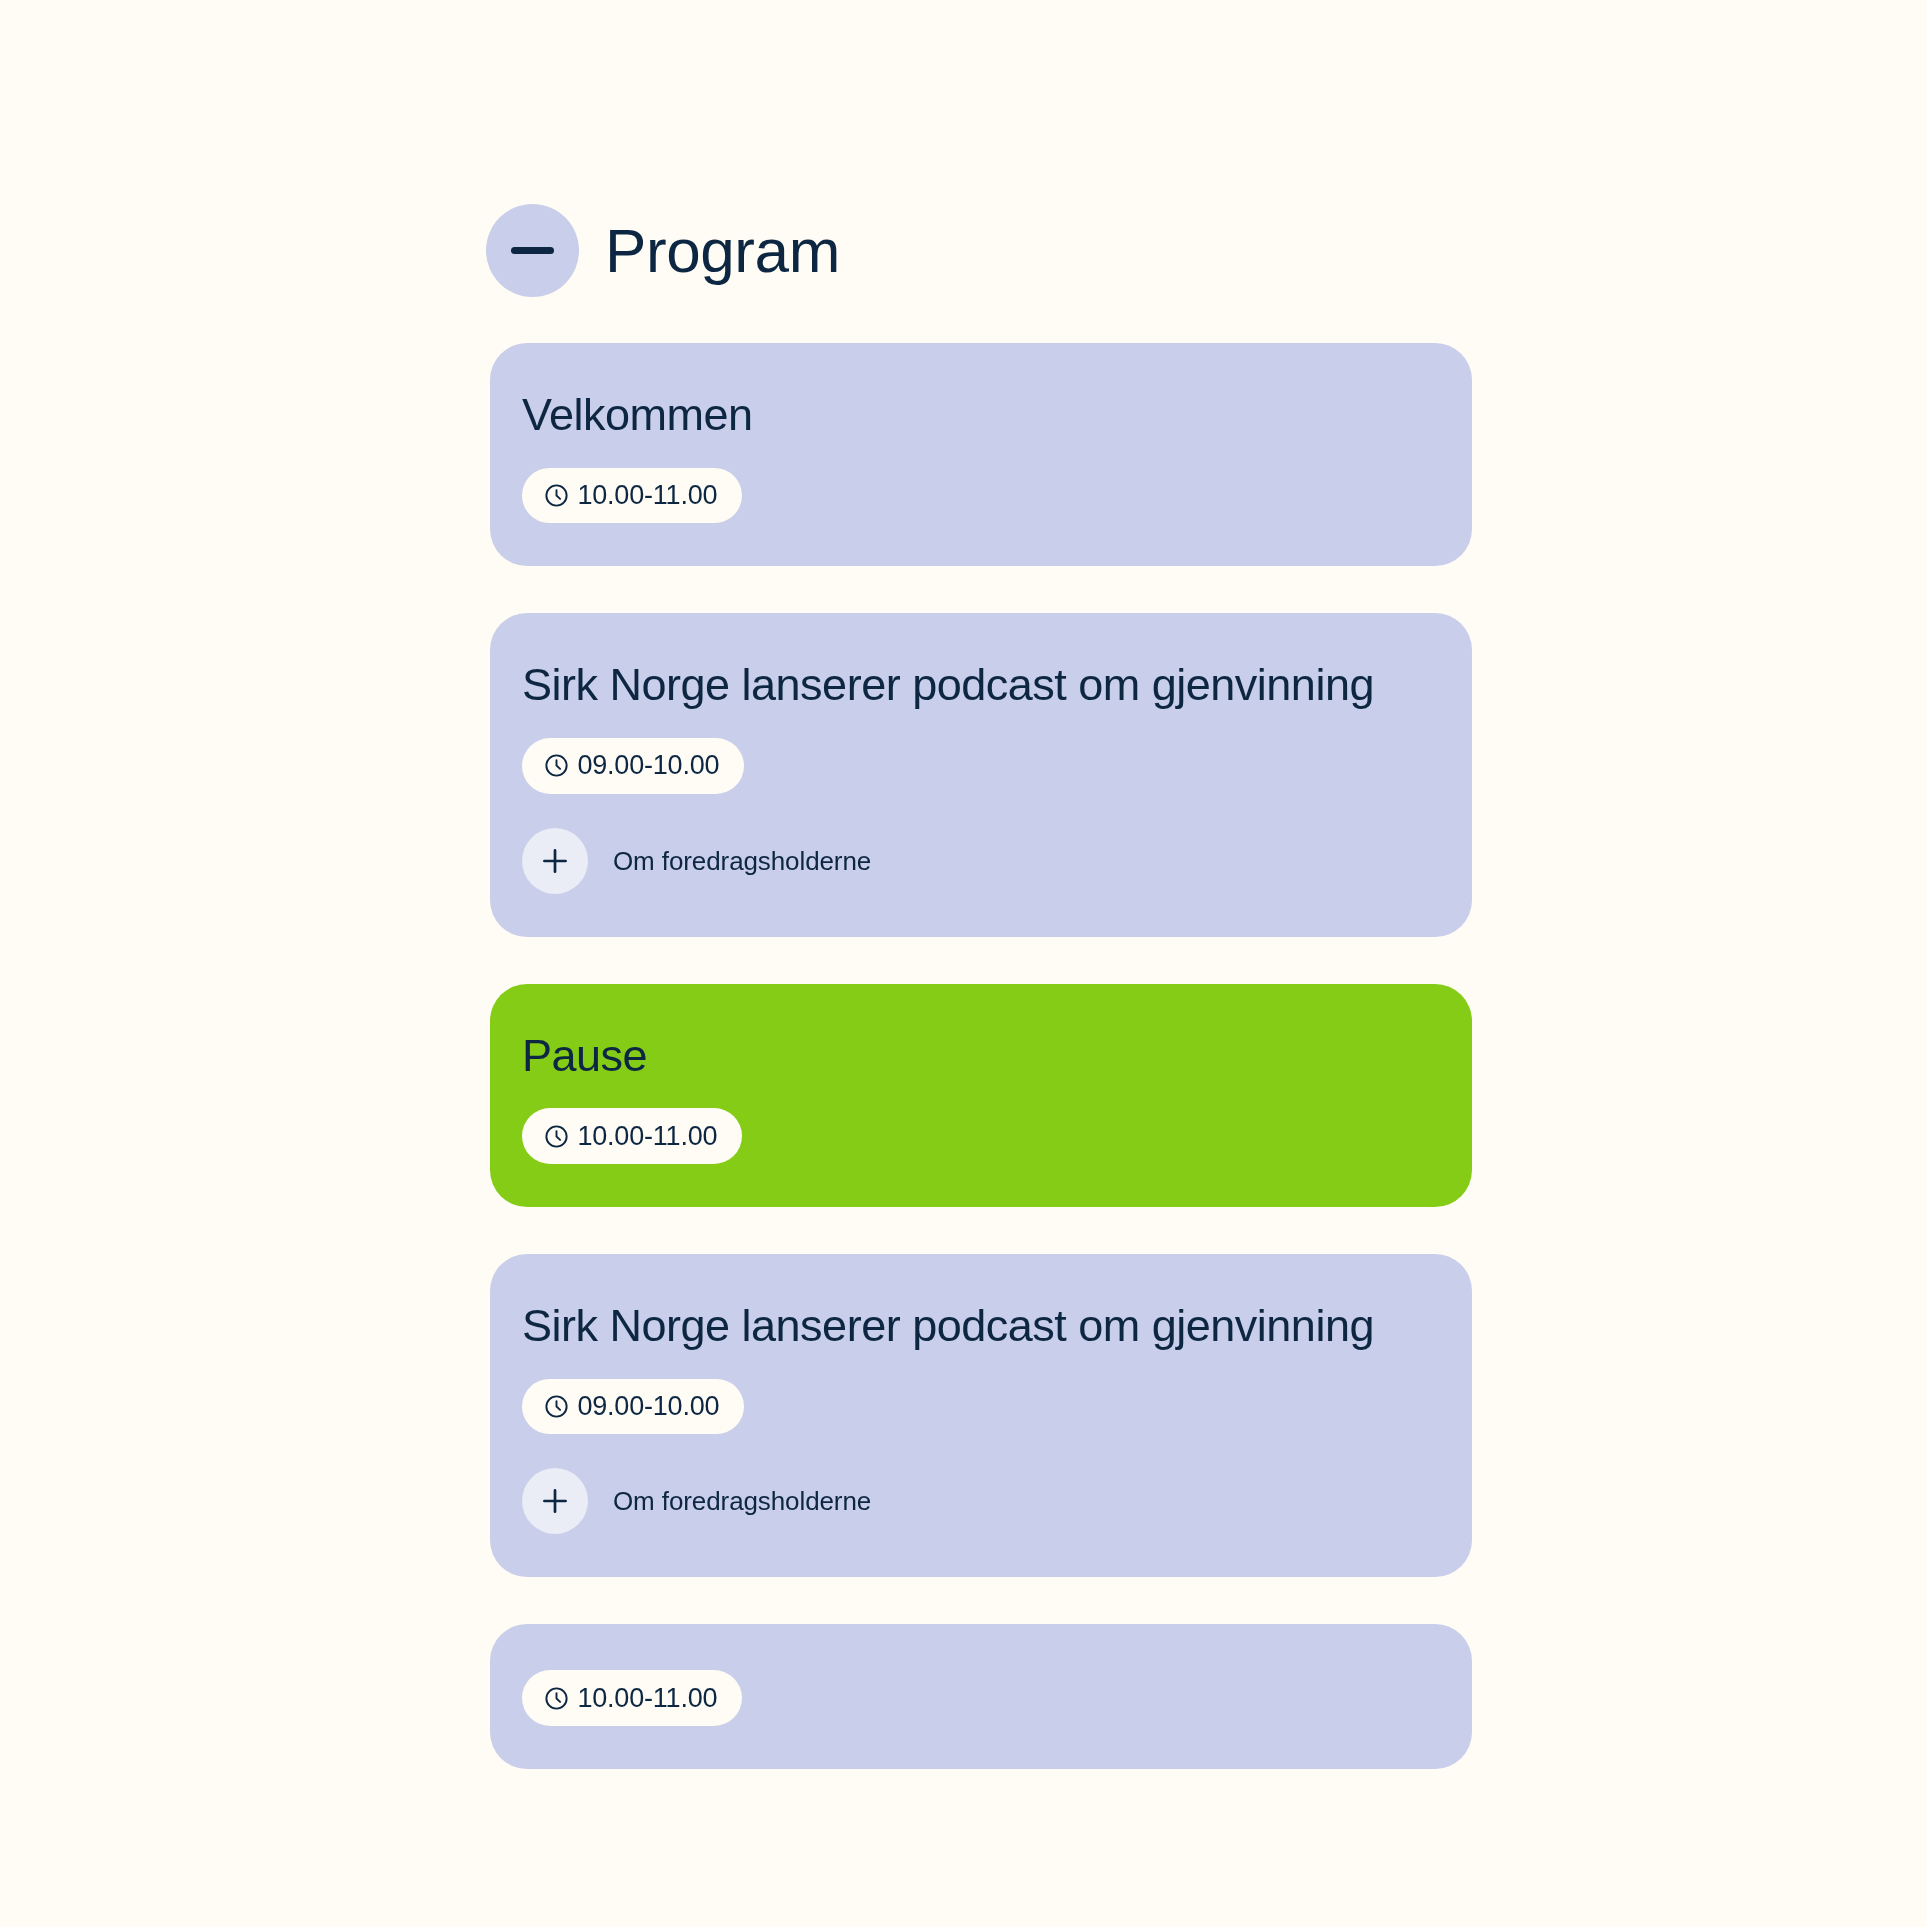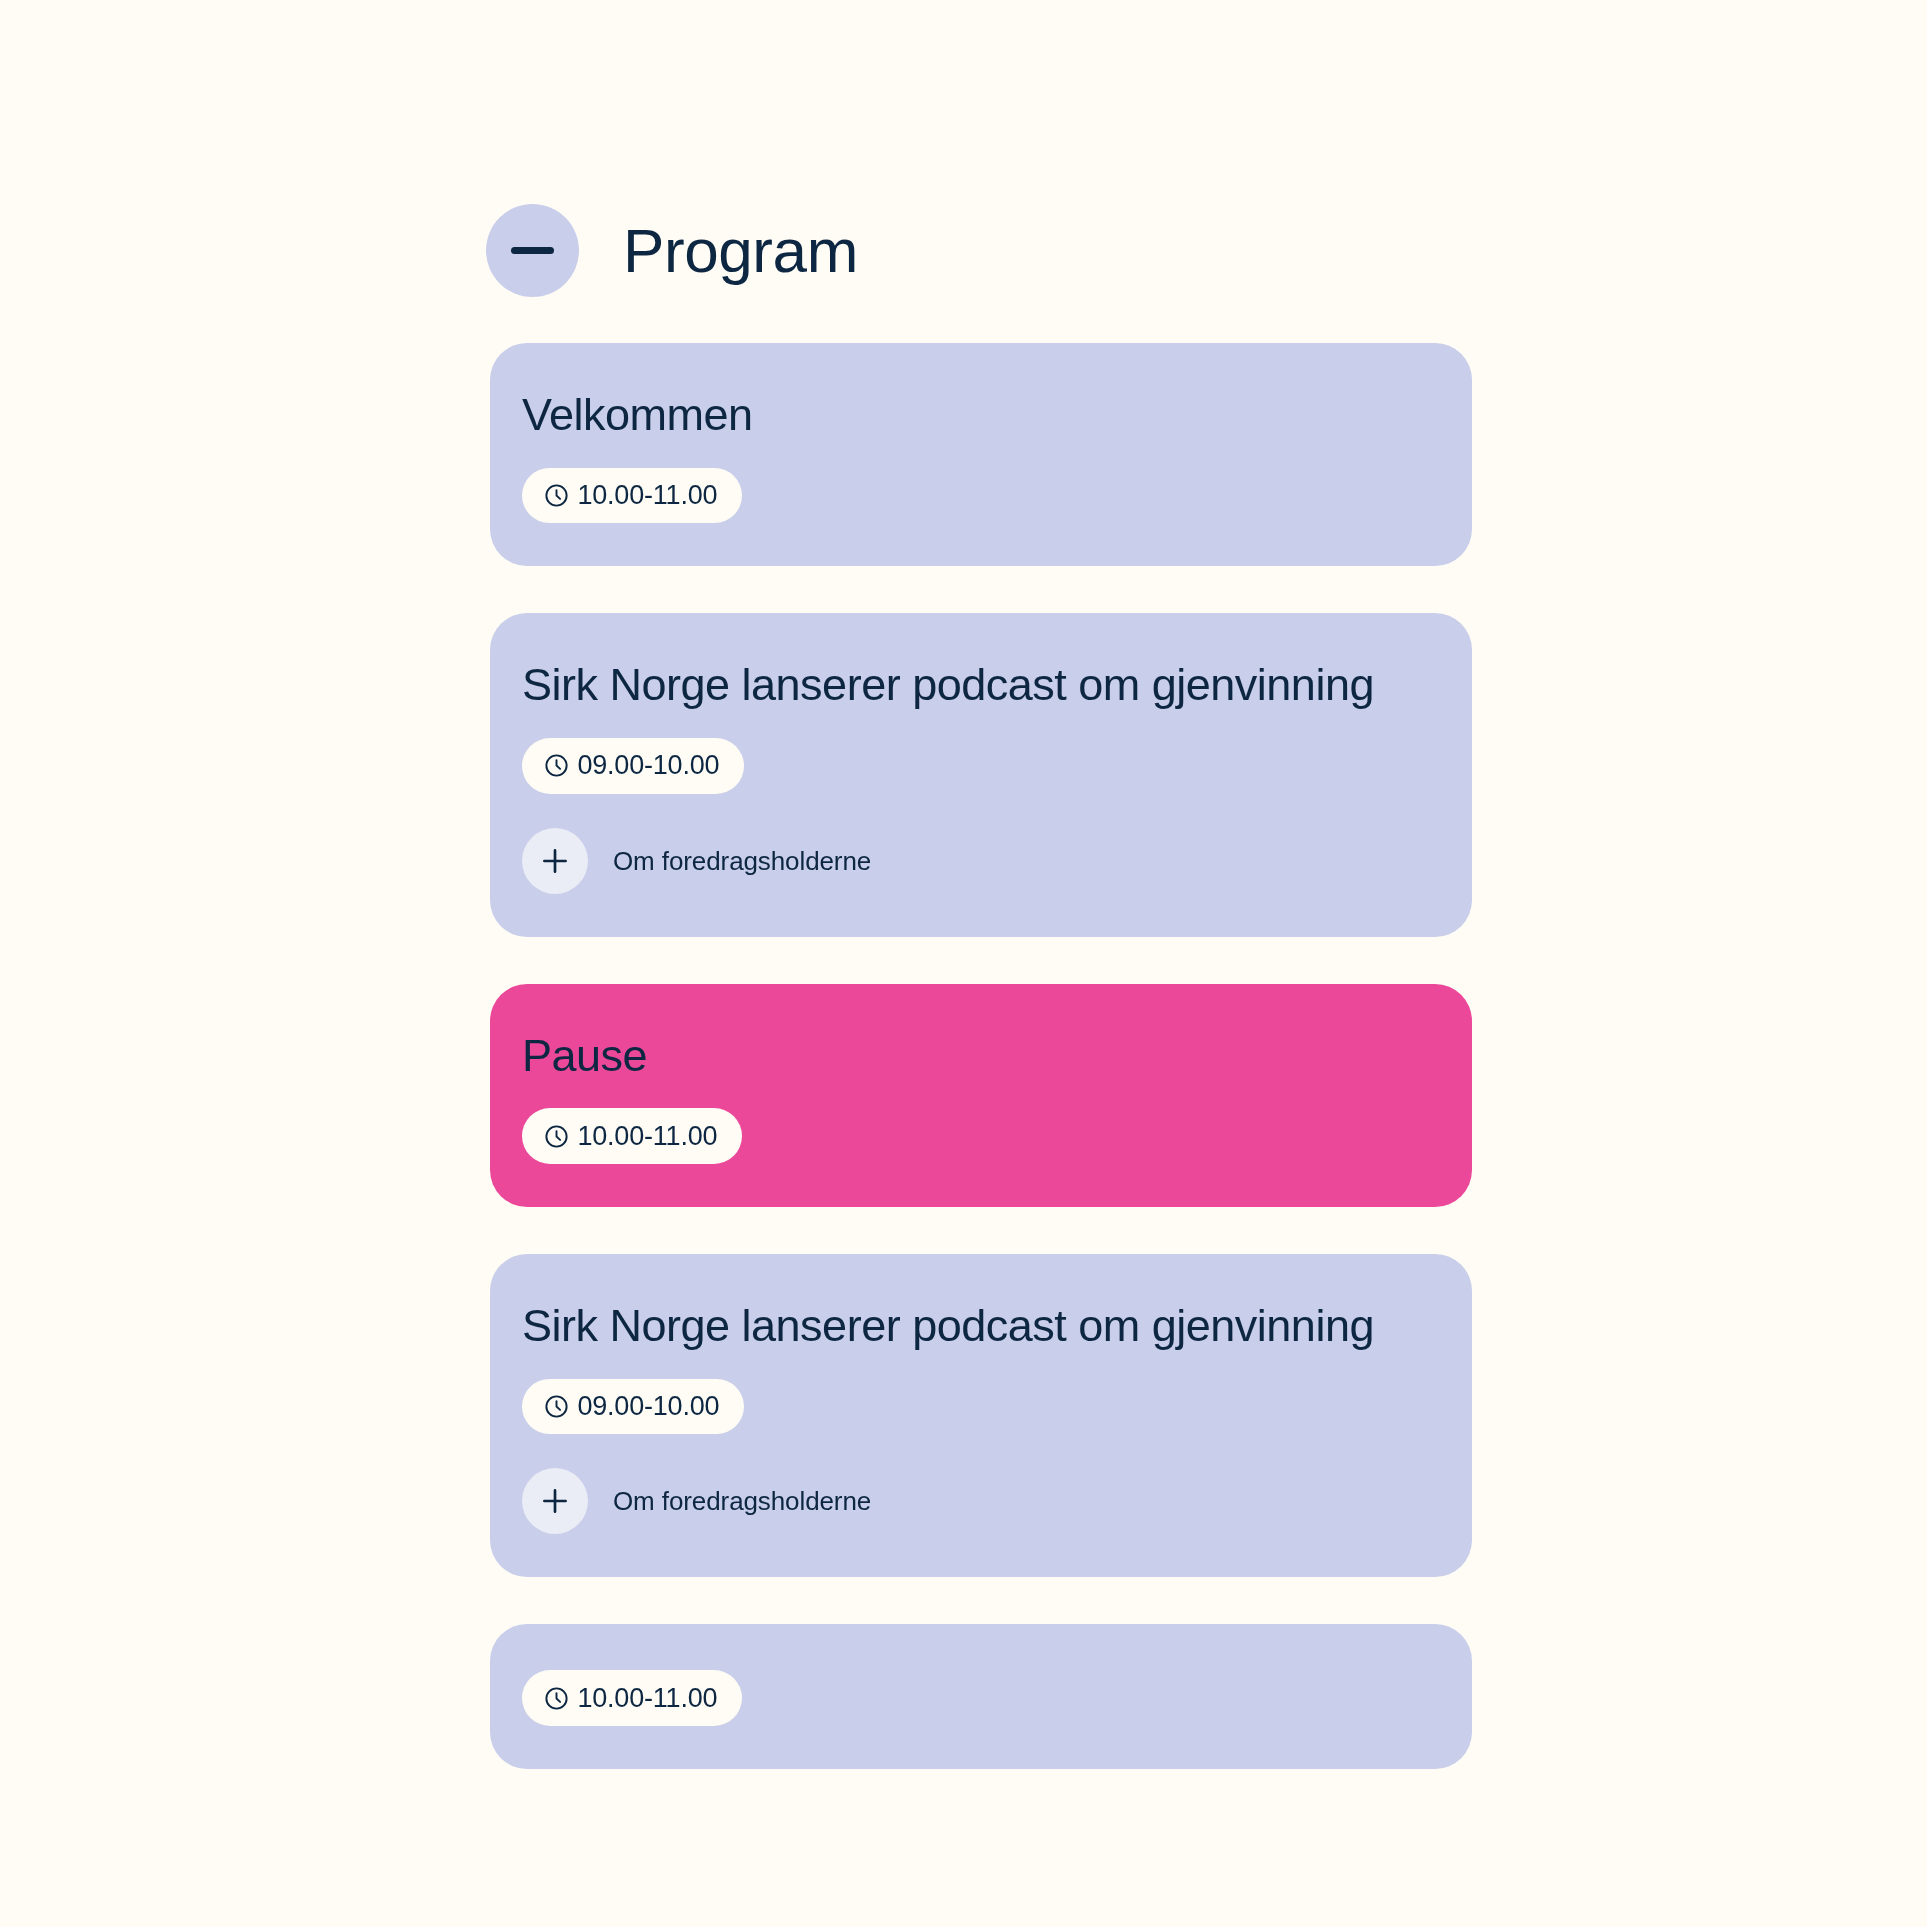--- a/index.html
+++ b/index.html
@@ -22,21 +22,21 @@
     box-sizing: border-box;
   }
 
   
   .program-header {
     position: absolute;
     left: 486px;
     top: 178px;
     display: flex;
     align-items: center;
-    gap: 44px;
+    gap: 26px;
   }
 
   .collapse-btn {
     width: 93px;
     height: 93px;
     border-radius: 50%;
     background: #c9ceea;
     border: none;
     padding: 0;
     display: flex;
@@ -74,21 +74,21 @@
   }
 
   .program-card {
     box-sizing: border-box;
     border-radius: 37px;
     background: #c9ceea;
     padding: 46px 26px 43px 32px;
     cursor: pointer;
   }
   .program-card.is-active {
-    background: #ec4899;
+    background: #84cc16;
   }
 
   .card-title {
     font-size: 45px;
     line-height: 1.15;
     letter-spacing: -0.5px;
     color: #0d2742;
     font-weight: 400;
     margin: 0 0 27px 0;
     white-space: nowrap;

